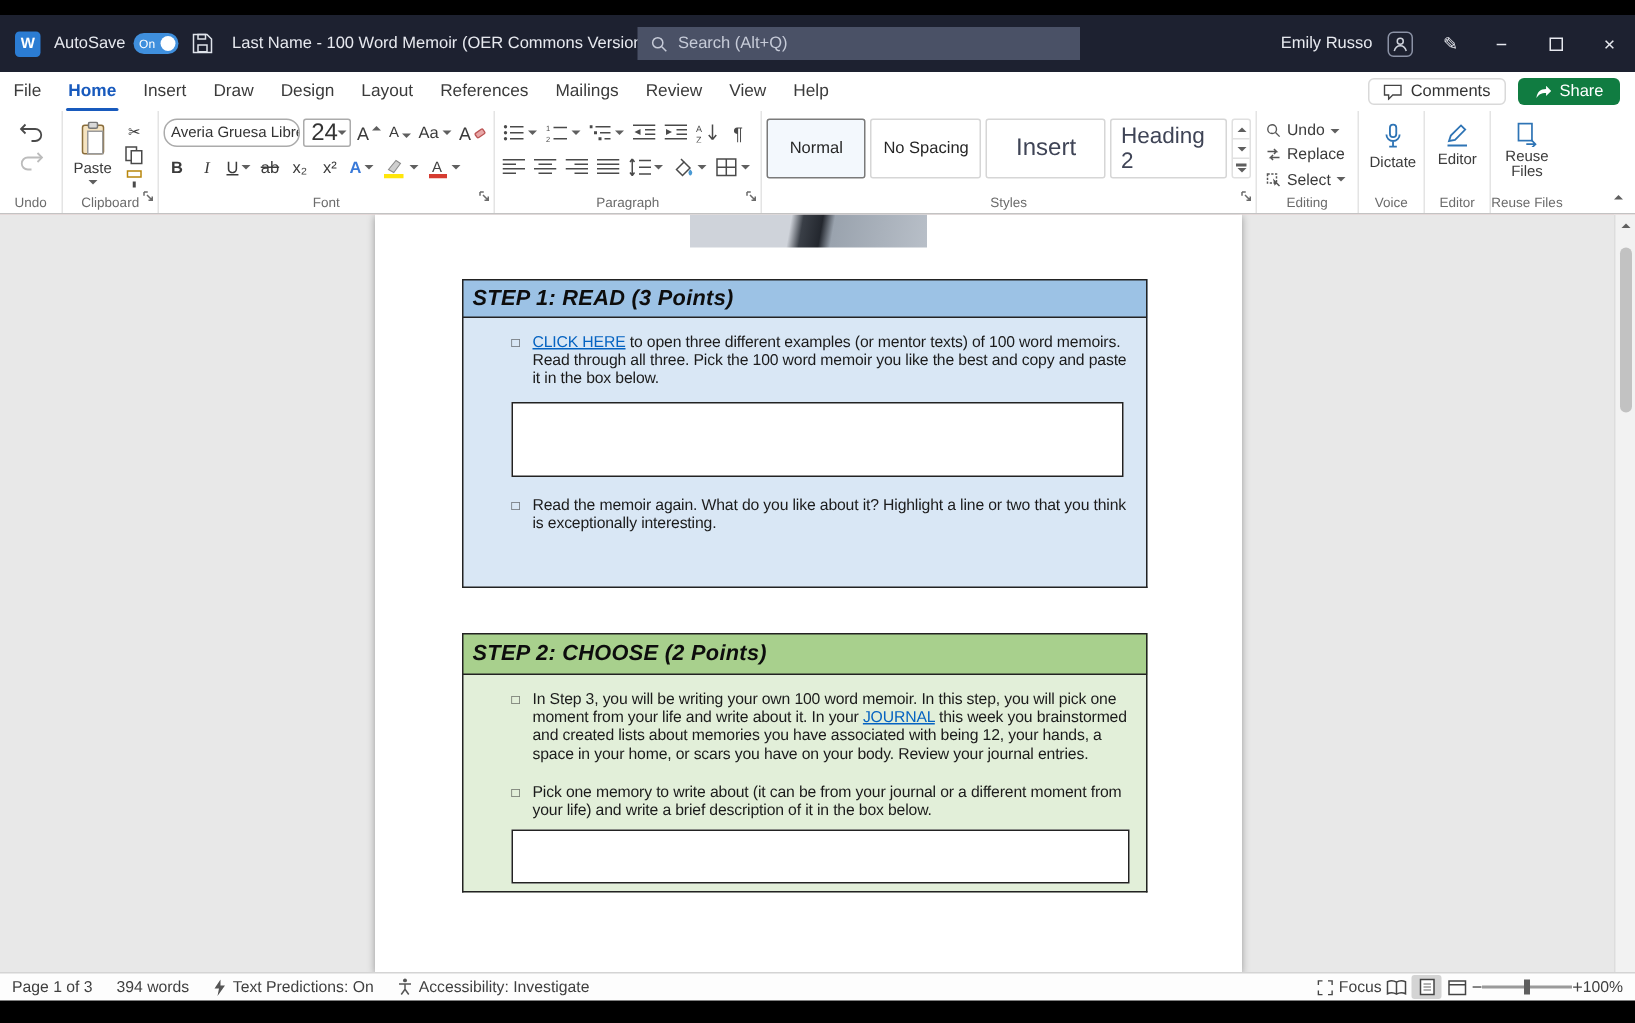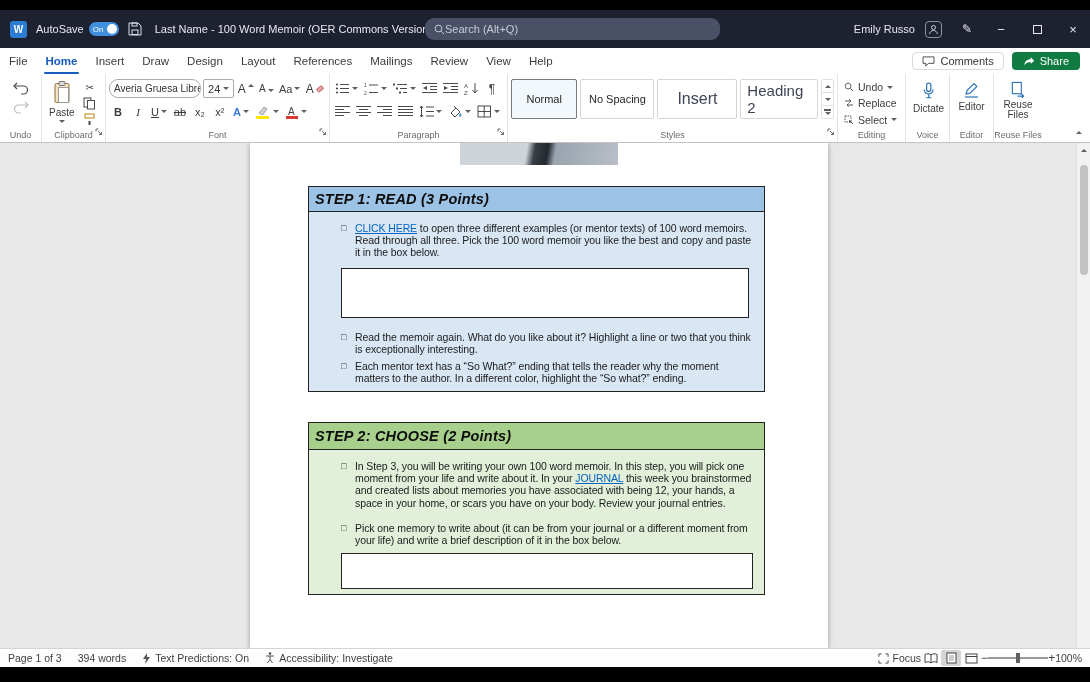--- a/index.html
+++ b/index.html
@@ -10,21 +10,21 @@
 
 .titlebar{height:38px;background:#1d2130;display:flex;align-items:center;color:#e7e9ef;font-size:11px;position:relative}
 .word-logo{width:17px;height:17px;background:#2b7cd3;border-radius:3px;margin:0 9px 0 10px;display:flex;align-items:center;justify-content:center;color:#fff;font-weight:bold;font-size:10px}
 .word-logo::before{content:"W"}
 .autosave{display:flex;align-items:center;gap:5px}
 .toggle{width:30px;height:14px;border-radius:8px;background:#3f8fdd;position:relative;display:flex;align-items:center;cursor:default}
 .toggle .onlbl{font-size:8px;color:#fff;margin-left:4px}
 .knob{position:absolute;right:2px;width:10px;height:10px;border-radius:50%;background:#fff}
 .tb-ic{margin:0 9px;display:flex;align-items:center}
 .doc-title{display:flex;align-items:center;gap:5px;white-space:nowrap;margin-left:4px}
-.searchbox{position:absolute;left:425px;top:8px;width:295px;height:22px;background:#4a5166;border-radius:9px;display:flex;align-items:center;padding:0 9px;color:#c6cbd8}
+.searchbox{position:absolute;left:425px;top:8px;width:295px;height:22px;background:#4a5166;border-radius:0;display:flex;align-items:center;gap:7px;padding:0 9px;color:#c6cbd8}
 .tb-right{position:absolute;right:0;top:0;height:38px;display:flex;align-items:center;gap:2px}
 .avatar{width:17px;height:17px;border-radius:4px;border:1px solid #8b92a5;display:flex;align-items:center;justify-content:center;margin:0 8px}
 .winbtn{width:34px;height:38px;display:flex;align-items:center;justify-content:center;font-size:13px;color:#e7e9ef}
 .maxbox{width:9px;height:9px;border:1px solid #e7e9ef}
 .penglyph{font-size:12px;color:#e7e9ef;margin:0 10px}
 
 
 .cd{width:0;height:0;border-left:3px solid transparent;border-right:3px solid transparent;border-top:3.5px solid #5f5f5f;display:inline-block}
 .cd.lt{border-top-color:#cfd3de}
 .cu{width:0;height:0;border-left:3px solid transparent;border-right:3px solid transparent;border-bottom:3.5px solid #5f5f5f;display:inline-block}
@@ -40,21 +40,21 @@
 
 
 .ribbon{height:69px;background:#fff;border-bottom:1px solid #c3c3c3;display:flex;position:relative}
 .rgroup{position:relative;border-right:1px solid #e4e4e4;padding:5px 3px 14px;display:flex;flex-direction:column}
 .rlabel{position:absolute;bottom:2px;left:0;right:0;text-align:center;font-size:9px;color:#6b6b6b;white-space:nowrap}
 .launcher{position:absolute;right:2px;bottom:2px}
 .rrow{display:flex;align-items:center;gap:2px}
 .rbtn{display:inline-flex;align-items:center;justify-content:center;gap:2px;height:19px;min-width:18px;padding:0 2px;border-radius:2px;font-size:11px;color:#3b3b3b;background:#fff}
 .bigbtn{display:flex;flex-direction:column;align-items:center;justify-content:flex-start;gap:2px;font-size:10px;color:#3b3b3b;padding:2px 4px}
 .fontbox{width:96px;height:19px;border:1px solid #ababab;border-radius:9px;font-size:10px;display:flex;align-items:center;justify-content:space-between;padding:0 4px;color:#333;white-space:nowrap;overflow:hidden}
-.sizebox{width:32px;height:19px;border:1px solid #ababab;border-radius:2px;font-size:11px;display:flex;align-items:center;justify-content:space-between;padding:0 4px;color:#333}
+.sizebox{width:32px;height:19px;border:1px solid #ababab;border-radius:2px;font-size:16px;display:flex;align-items:center;justify-content:space-between;padding:0 4px;color:#333}
 .bold{font-weight:bold}.ital{font-style:italic;font-family:"Liberation Serif",serif}.und{text-decoration:underline}.strik{text-decoration:line-through}
 .pi{width:15px;height:13px}
 .gal{display:flex;align-items:stretch;gap:3px;height:40px}
 .gal-item{border:1px solid #d6d6d6;border-radius:2px;background:#fff;display:flex;align-items:center;justify-content:center;font-size:11px;color:#262626;padding:0 6px}
 .gal-item.sel{border:1.5px solid #7a7a7a;background:#f3f8fd}
 .gal-head{font-size:16px;color:#3f4456}
 .gal-arrows{width:13px;display:flex;flex-direction:column;border:1px solid #e0e0e0;border-radius:2px}
 .gal-arrows>div{flex:1;display:flex;align-items:center;justify-content:center;border-bottom:1px solid #e0e0e0}
 .gal-arrows>div:last-child{border-bottom:none}
 .morebar{width:7px;height:1.5px;background:#5f5f5f;margin-bottom:1px}
@@ -489,24 +489,20 @@
         <div class="step-body s1b">
           <div class="brow">
             <span class="bmark"></span>
             <p class="btext"><a class="doclink">CLICK HERE</a><span> to open three different examples (or mentor texts) of 100 word memoirs. Read through all three. Pick the 100 word memoir you like the best and copy and paste it in the box below.</span></p>
           </div>
           <div class="answer-box abox1"></div>
           <div class="brow mb5">
             <span class="bmark"></span>
             <p class="btext">Read the memoir again. What do you like about it? Highlight a line or two that you think is exceptionally interesting.</p>
           </div>
-          <div class="brow">
-            <span class="bmark"></span>
-            <p class="btext">Each mentor text has a “So What?” ending that tells the reader why the moment matters to the author. In a different color, highlight the “So what?” ending.</p>
-          </div>
         </div>
       </div>
 
       <div class="stepbox" style="top:279px">
         <div class="step-header s2h">
             <span>STEP 2: CHOOSE (2 Points)</span>
           </div>
         <div class="step-body s2b">
           <div class="brow mb13">
             <span class="bmark"></span>

